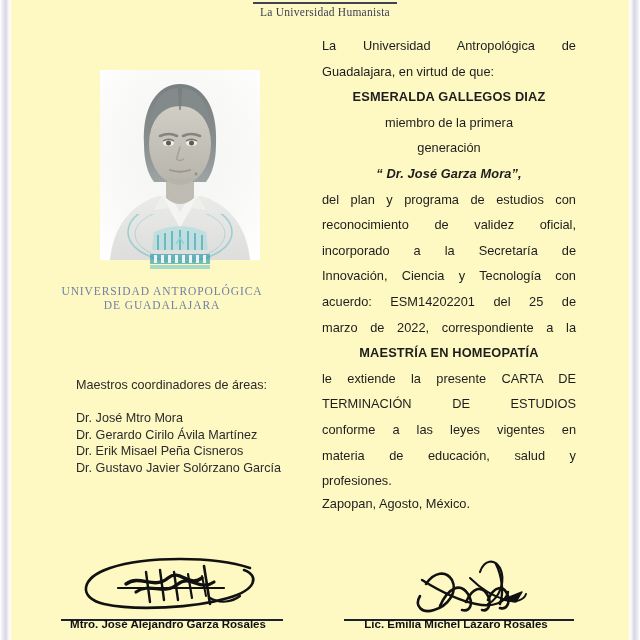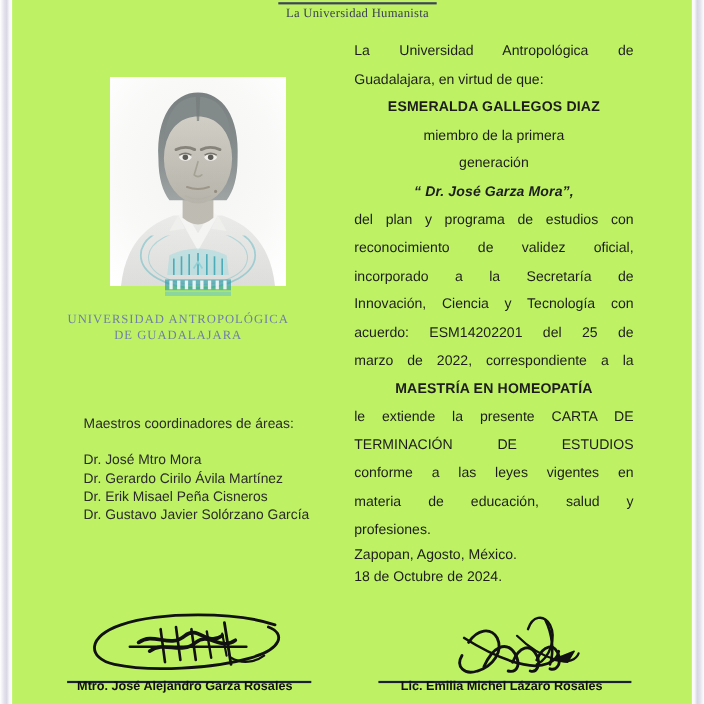--- a/index.html
+++ b/index.html
@@ -11,21 +11,21 @@
     height: 640px;
     background: #ffffff;
     font-family: "Liberation Sans", sans-serif;
     overflow: hidden;
   }
 
   #page {
     position: relative;
     width: 640px;
     height: 640px;
-    background: #bef264;
+    background: #fef9c3;
     overflow: hidden;
   }
 
   
   .edge-left {
     position: absolute;
     top: 0; left: 0;
     width: 11px; height: 640px;
     background: linear-gradient(to right, #ffffff 0%, #e3e2ec 35%, #d9d8e4 55%, #f7f7fa 78%, #ffffff 100%);
   }
@@ -337,21 +337,20 @@
     <div class="rc-line just">Innovación, Ciencia y Tecnología con</div>
     <div class="rc-line just">acuerdo: ESM14202201 del 25 de</div>
     <div class="rc-line just">marzo de 2022, correspondiente a la</div>
     <div class="rc-line center bold">MAESTRÍA EN HOMEOPATÍA</div>
     <div class="rc-line just">le extiende la presente CARTA DE</div>
     <div class="rc-line just">TERMINACIÓN DE ESTUDIOS</div>
     <div class="rc-line just">conforme a las leyes vigentes en</div>
     <div class="rc-line just">materia de educación, salud y</div>
     <div class="rc-line left">profesiones.</div>
     <div class="rc-line left tight">Zapopan, Agosto, México.</div>
-    <div class="rc-line left tight">18 de Octubre de 2024.</div>
   </div>
 
   <div class="sig-block sig-left">
     <div class="sig-ink">
       <svg width="300" height="64" viewBox="0 0 300 64">
         <g fill="none" stroke="#111111" stroke-linecap="round" stroke-linejoin="round">
           <path d="M232 14 C196 2 128 2 92 14 C62 24 60 44 86 50 C118 57 176 54 210 44 C238 36 242 22 226 16" stroke-width="2.6"></path>
           <path d="M108 30 C122 20 136 36 150 24 C162 14 170 34 184 24" stroke-width="3.4"></path>
           <path d="M118 38 C132 28 146 42 160 30 C172 20 182 38 196 28" stroke-width="3.2"></path>
           <path d="M100 34 L206 34" stroke-width="2.2"></path>

